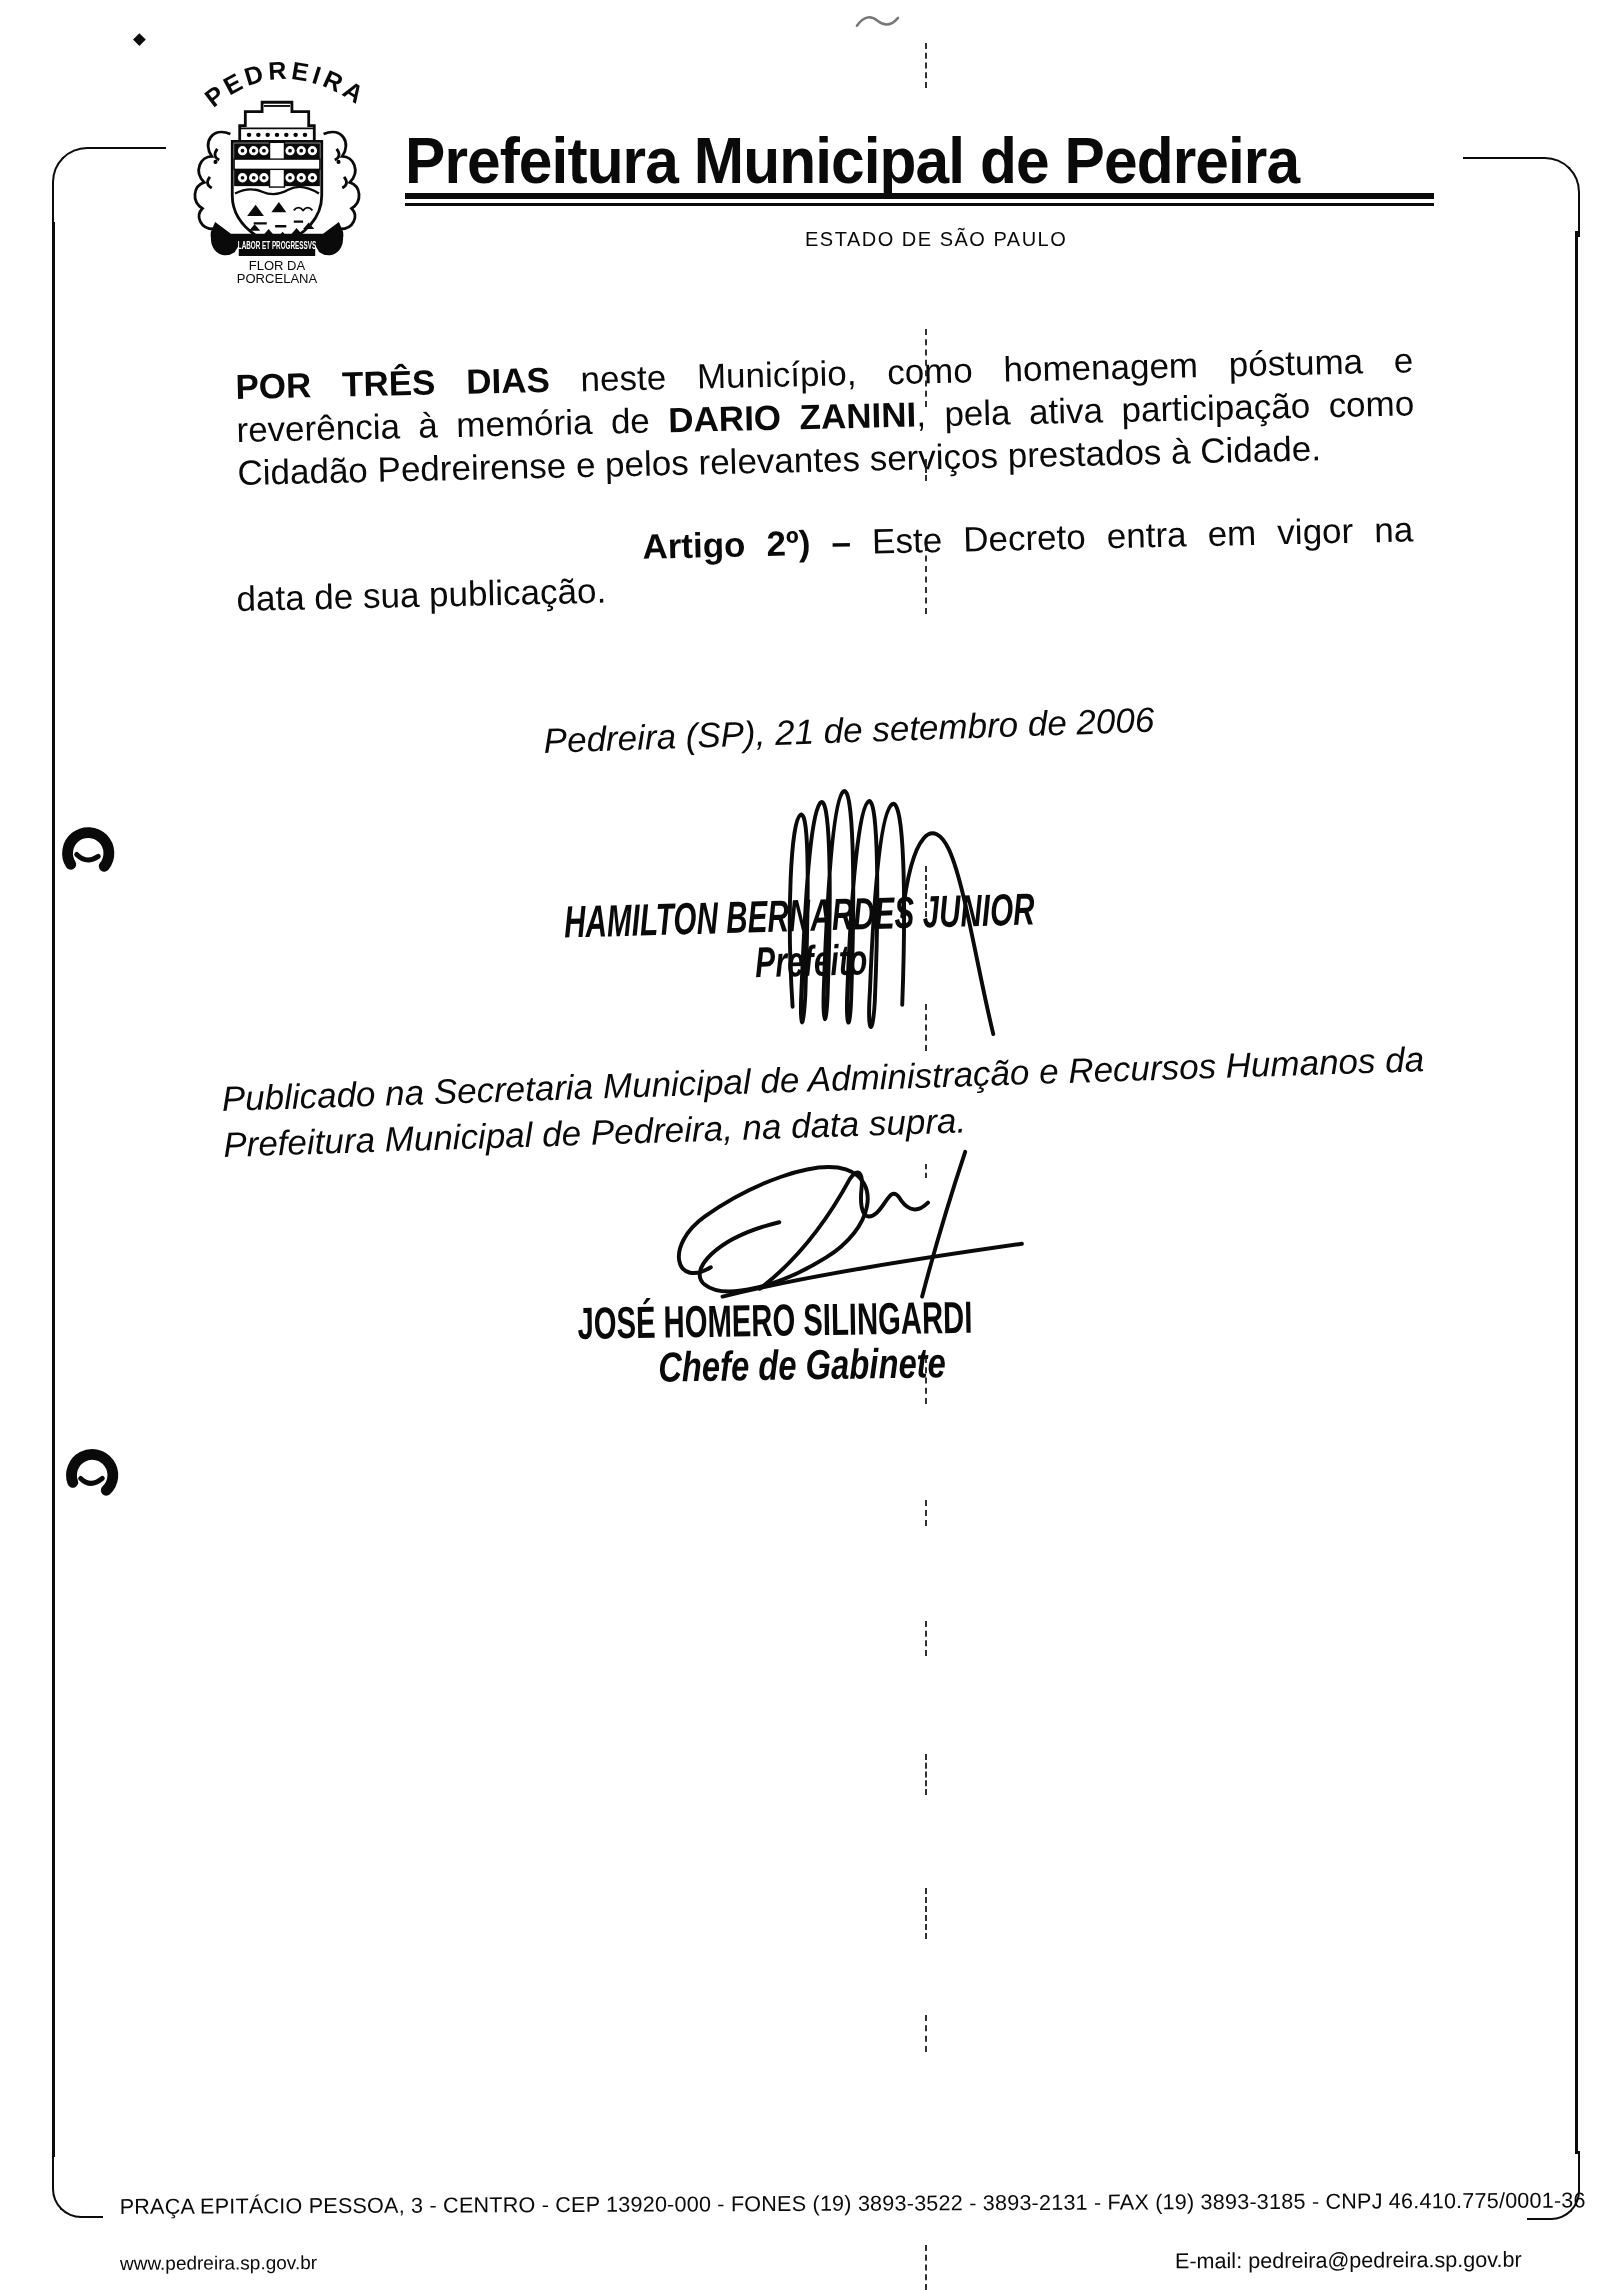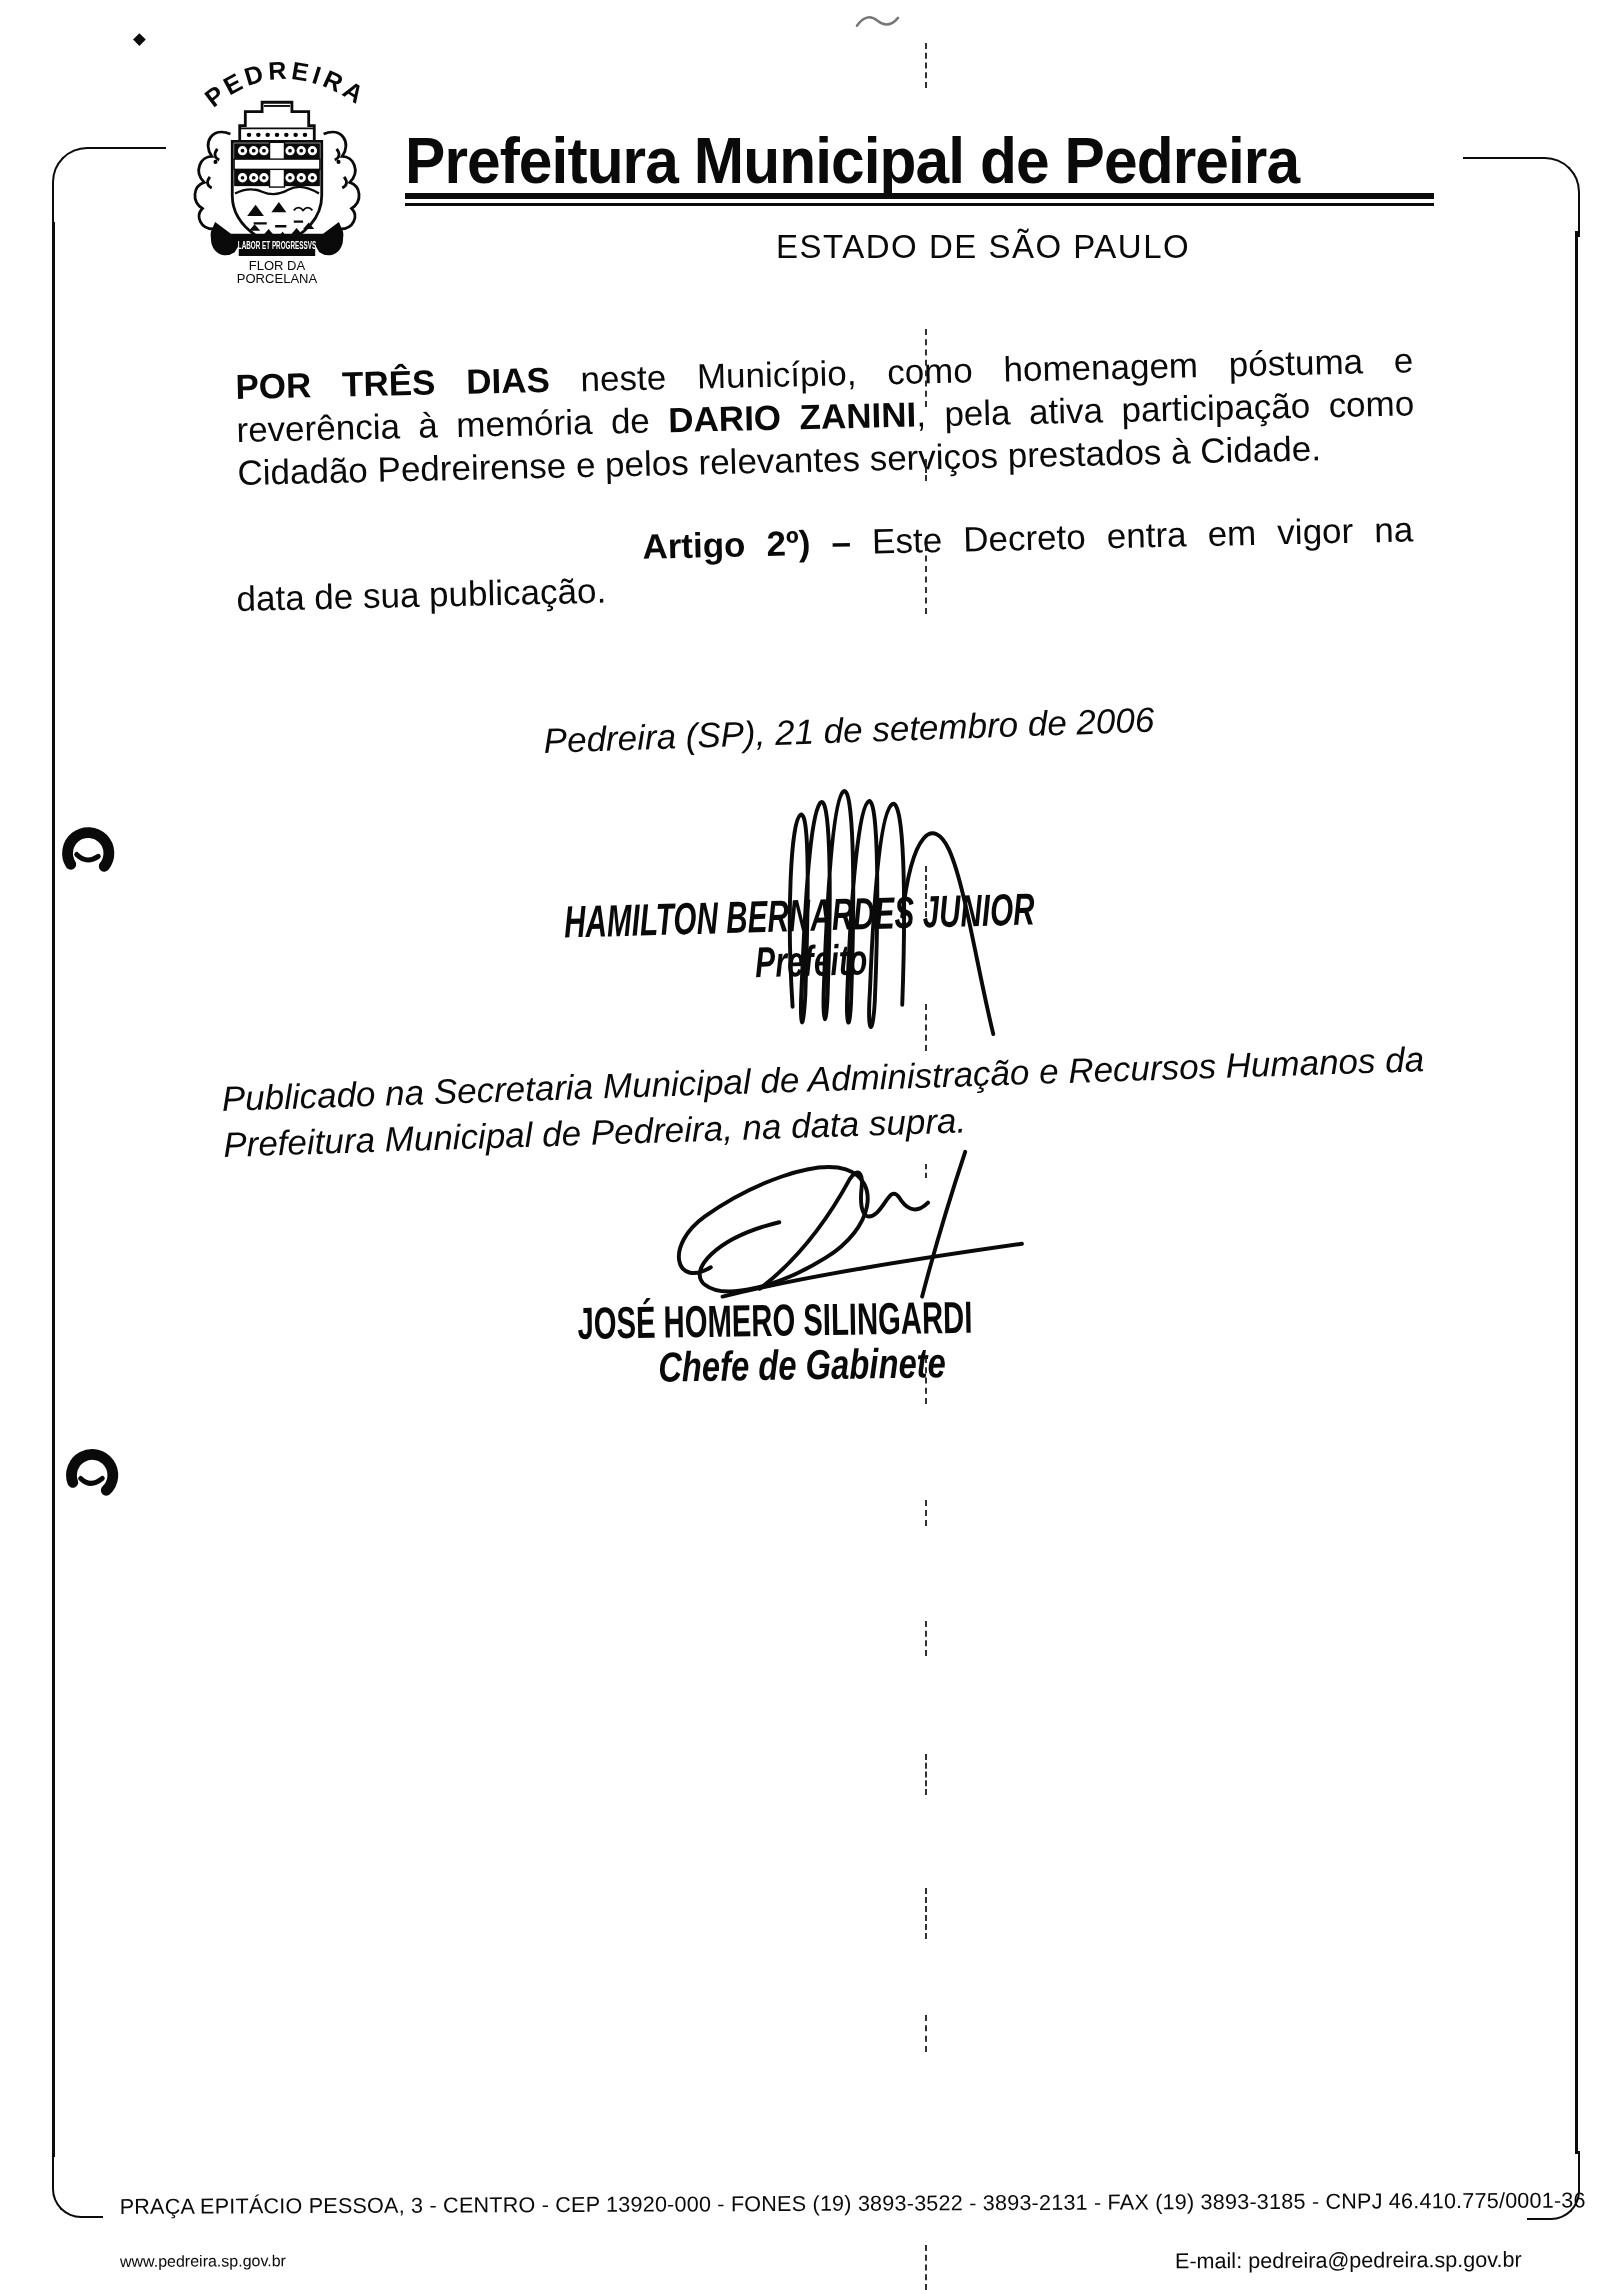--- a/index.html
+++ b/index.html
@@ -16,21 +16,21 @@
   .f-tr{left:1463px;top:157px;width:115px;height:78px;border-top-width:2.9px;border-right-width:2.9px;border-top-right-radius:35px}
   .f-right{left:1575px;top:231px;width:2.9px;height:1923px;background:#0b0b0b}
   .f-br{left:1527px;top:2151px;width:51px;height:67px;border-right-width:2.9px;border-bottom-width:2.9px;border-bottom-right-radius:29px}
   
   .title{
     left:405px;top:123px;font-size:65px;font-weight:800;letter-spacing:-1px;
     white-space:nowrap;transform:scaleX(.93);transform-origin:left top;z-index:2
   }
   .rule1{left:405px;top:193px;width:1029px;height:5.9px;background:#0b0b0b;z-index:2}
   .rule2{left:405px;top:203px;width:1029px;height:2.9px;background:#0b0b0b;z-index:2}
-  .subtitle{left:776px;top:228px;font-size:33px;letter-spacing:1.5px;white-space:nowrap;z-index:2}
+  .subtitle{left:805px;top:228px;font-size:20px;letter-spacing:1.5px;white-space:nowrap;z-index:2}
   .logo-star{left:135px;top:35px;width:8.8px;height:8.8px;background:#0b0b0b;transform:rotate(45deg);z-index:2}
   
   .para{z-index:2}
   .p1{left:235px;top:365px;width:1178px;transform:rotate(-1.3deg);transform-origin:left top;font-size:35px;line-height:43px}
   .jline{text-align:justify;text-align-last:justify}
   .b{font-weight:700}
   .p2{left:235px;top:534px;width:1178px;transform:rotate(-1.3deg);transform-origin:left top;font-size:35px;line-height:43px}
   .p2 .l1{margin-left:407px;width:771px}
   .dateline{left:543px;top:721px;font-size:35px;font-style:italic;white-space:nowrap;transform:rotate(-2deg);transform-origin:left top;z-index:2}
   
@@ -39,21 +39,21 @@
   .mayor-role{left:204px;top:57px;font-size:43px;font-weight:700;font-style:italic;white-space:nowrap;transform:scaleX(.70);transform-origin:left top}
   .pub{left:221px;top:1076px;font-size:35px;font-style:italic;line-height:46px;transform:rotate(-1.9deg);transform-origin:left top;z-index:2}
   .pub div{white-space:nowrap}
   .nameblock2{left:573px;top:1294px;width:461px;height:108px;transform:rotate(-.9deg);transform-origin:left top;z-index:2}
   .chief-name{left:3.9px;top:3.9px;font-size:45px;font-weight:700;white-space:nowrap;transform:scaleX(.65);transform-origin:left top}
   .chief-role{left:84px;top:51px;font-size:42px;font-weight:700;font-style:italic;white-space:nowrap;transform:scaleX(.78);transform-origin:left top}
   .sig{z-index:3}
   
   .footer{left:98px;top:2190px;width:1441px;transform:rotate(-.25deg);transform-origin:left top;z-index:2}
   .addr{position:absolute;left:21.6px;top:3.9px;font-size:21.6px;letter-spacing:0.2px;white-space:nowrap}
-  .site{position:absolute;left:21.6px;top:63px;font-size:16px;white-space:nowrap}
+  .site{position:absolute;left:21.6px;top:63px;font-size:19px;white-space:nowrap}
   .mail{position:absolute;right:17.6px;top:63px;font-size:21.6px;white-space:nowrap}
   
   .fold{position:absolute;left:925px;width:0;border-left:2.9px dashed #1b1b1b;opacity:.9;z-index:4}
   .punch{position:absolute;z-index:2}
 </style>
 </head>
 <body>
 
 <div class="frame f-tl"></div>
 <div class="frame f-left"></div>

